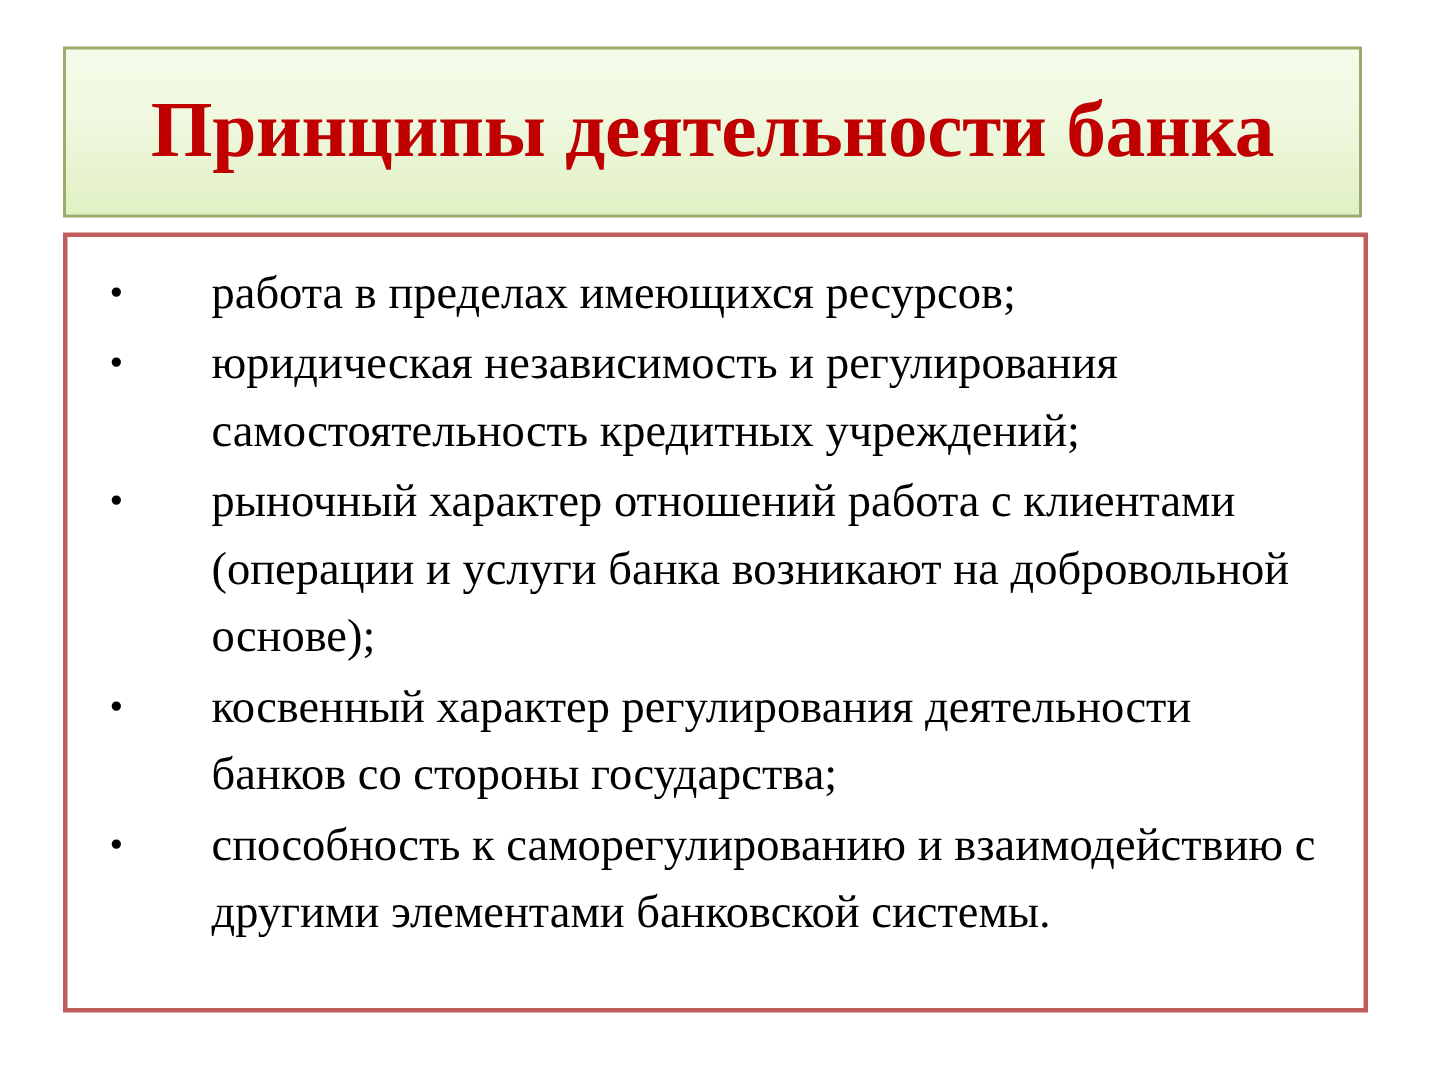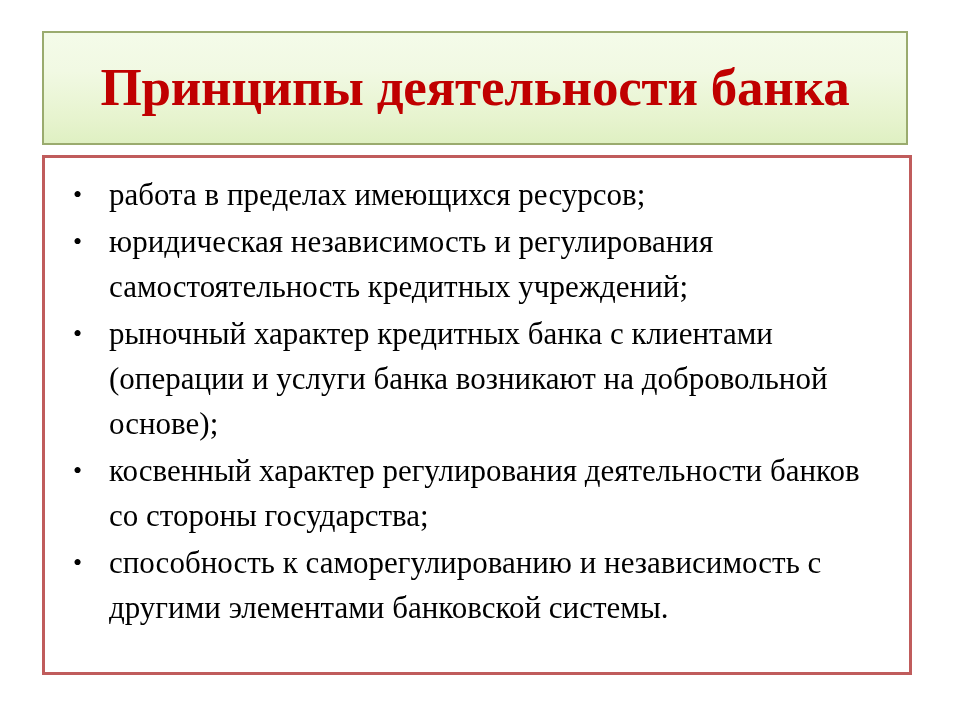--- a/index.html
+++ b/index.html
@@ -90,20 +90,21 @@
     top: 0;
     width: 22px;
     line-height: 45px;
     font-size: 26px;
     color: #000000;
     text-align: left;
   }
 
   .bullet-text {
     display: block;
+    margin-left: 32px;
   }
 </style>
 </head>
 <body>
 
 <div class="slide">
 
   <div class="title-box">
     <h1 class="title-text">Принципы деятельности банка</h1>
   </div>
@@ -116,29 +117,29 @@
         <span class="bullet-text">работа в пределах имеющихся ресурсов;</span>
       </li>
 
       <li class="bullet-item">
         <span class="bullet-marker">•</span>
         <span class="bullet-text">юридическая независимость и регулирования самостоятельность кредитных учреждений;</span>
       </li>
 
       <li class="bullet-item">
         <span class="bullet-marker">•</span>
-        <span class="bullet-text">рыночный характер кредитных банка с клиентами (операции и услуги банка возникают на добровольной основе);</span>
+        <span class="bullet-text">рыночный характер отношений работа с клиентами (операции и услуги банка возникают на добровольной основе);</span>
       </li>
 
       <li class="bullet-item">
         <span class="bullet-marker">•</span>
         <span class="bullet-text">косвенный характер регулирования деятельности банков со стороны государства;</span>
       </li>
 
       <li class="bullet-item">
         <span class="bullet-marker">•</span>
-        <span class="bullet-text">способность к саморегулированию и независимость с другими элементами банковской системы.</span>
+        <span class="bullet-text">способность к саморегулированию и взаимодействию с другими элементами банковской системы.</span>
       </li>
 
     </ul>
   </div>
 
 </div>
 
 </body></html>

